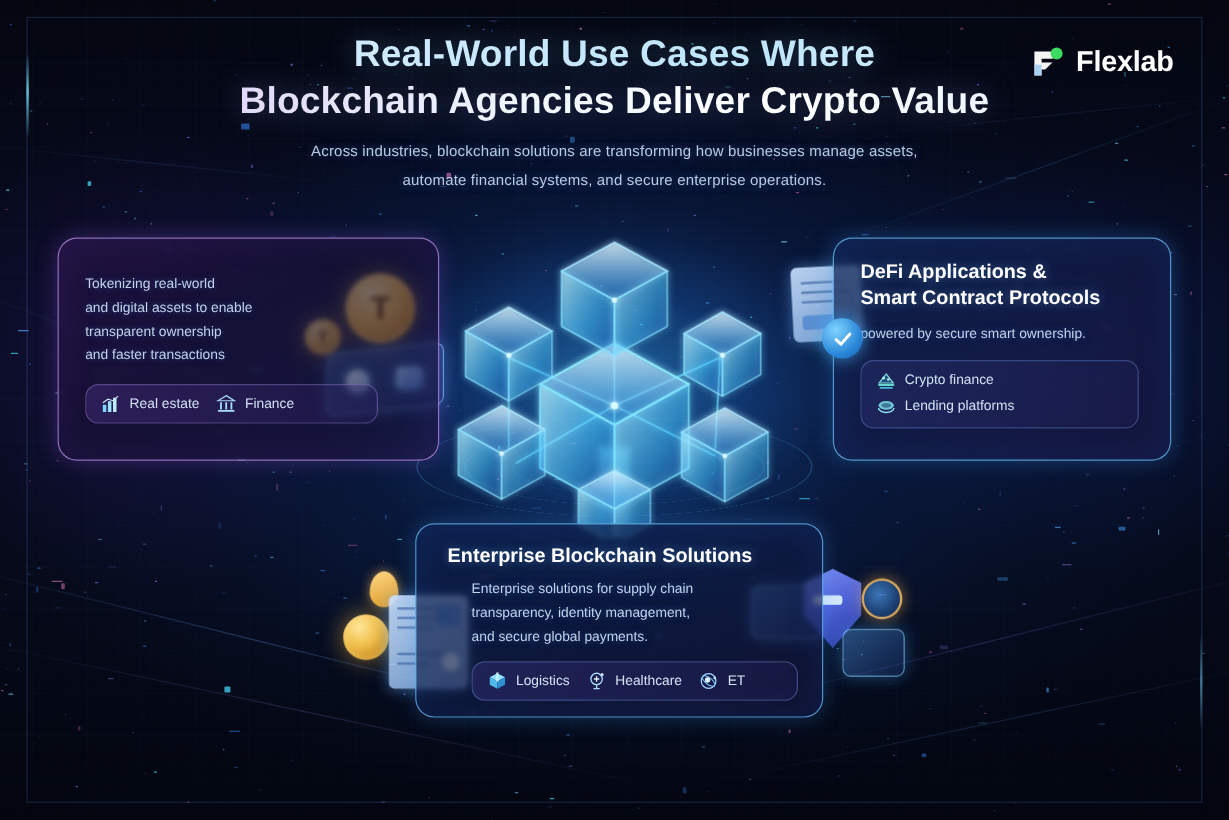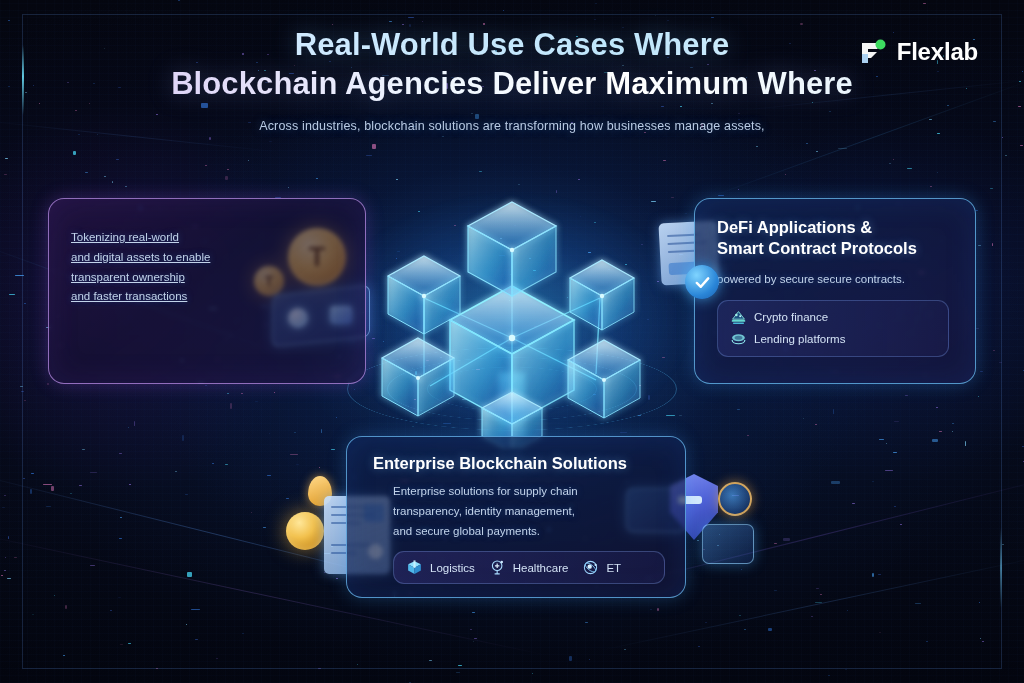--- a/index.html
+++ b/index.html
@@ -802,58 +802,80 @@
     <div class="shield" style="left:44px;top:8px;width:48px;height:66px;"></div>
     <div style="position:absolute;left:52px;top:30px;width:24px;height:8px;border-radius:3px;background:rgba(225,245,255,.92);"></div>
     <div style="position:absolute;left:92px;top:16px;width:34px;height:34px;border-radius:50%;
          border:2px solid rgba(255,190,90,.8);box-shadow:0 0 12px rgba(255,180,70,.5);
          background:radial-gradient(circle at 40% 38%, rgba(80,160,240,.7), rgba(20,50,120,.4));"></div>
     <div class="glass-panel" style="left:76px;top:58px;width:52px;height:40px;"></div>
   </div>
 
   <div class="header">
     <div class="title-l1">Real-World Use Cases Where</div>
-    <div class="title-l2">Blockchain Agencies Deliver Maximum Where</div>
+    <div class="title-l2">Blockchain Agencies Deliver Crypto Value</div>
     <div class="subtitle">
       <div>Across industries, blockchain solutions are transforming how businesses manage assets,</div>
+      <div>automate financial systems, and secure enterprise operations.</div>
     </div>
   </div>
 
   <div class="logo">
     <div class="logo-mark">
       <svg width="32" height="32" viewBox="0 0 32 32">
         <path d="M6,7 L27,7 L21,13 L12,13 L12,16 L21,16 L15,22 L12,22 L12,27 L6,27 Z" fill="#ffffff" opacity=".96"></path>
         <path d="M6,18 L12,18 L12,27 L6,27 Z" fill="#9ec9ef" opacity=".85"></path>
         <circle cx="24.5" cy="8.5" r="5" fill="#3ddc60"></circle>
       </svg>
     </div>
     <div class="logo-text">Flexlab</div>
   </div>
 
   <div class="card" id="card-token">
-    <div class="card-desc" style="width:175px;text-decoration:underline;">
+    <div class="card-desc" style="width:175px;">
       <div>Tokenizing real-world</div>
       <div>and digital assets to enable</div>
       <div>transparent ownership</div>
       <div>and faster transactions</div>
+    </div>
+    <div class="tagbar">
+      <div class="tag">
+        <svg class="ti" viewBox="0 0 20 20">
+          <rect x="2" y="11" width="3.4" height="7" fill="#7fd6ff"></rect>
+          <rect x="7" y="7.5" width="3.4" height="10.5" fill="#9ee4ff"></rect>
+          <rect x="12" y="4" width="3.4" height="14" fill="#bdeeff"></rect>
+          <path d="M2,9 L7,5.5 L12,7 L17,2.5" stroke="#cfe9ff" stroke-width="1.1" fill="none"></path>
+        </svg>
+        <span>Real estate</span>
+      </div>
+      <div class="tag">
+        <svg class="ti" viewBox="0 0 20 20">
+          <path d="M10,2 L18,7 L2,7 Z" fill="none" stroke="#a7dcff" stroke-width="1.2"></path>
+          <rect x="4" y="8.5" width="1.8" height="7" fill="#a7dcff"></rect>
+          <rect x="9.1" y="8.5" width="1.8" height="7" fill="#a7dcff"></rect>
+          <rect x="14.2" y="8.5" width="1.8" height="7" fill="#a7dcff"></rect>
+          <rect x="2" y="16" width="16" height="1.8" fill="#a7dcff"></rect>
+        </svg>
+        <span>Finance</span>
+      </div>
     </div>
   </div>
 
   <div class="card" id="card-defi">
     <div class="check-badge">
       <svg width="19" height="19" viewBox="0 0 20 20">
         <path d="M4,10.5 L8.2,14.5 L16,5.6" stroke="#ffffff" stroke-width="2.6" fill="none" stroke-linecap="round" stroke-linejoin="round"></path>
       </svg>
     </div>
     <div class="card-title">
       <div>DeFi Applications &amp;</div>
       <div>Smart Contract Protocols</div>
     </div>
     <div class="card-desc">
-      <div>powered by secure secure contracts.</div>
+      <div>powered by secure smart ownership.</div>
     </div>
     <div class="tagbar">
       <div class="tag">
         <svg class="ti" viewBox="0 0 20 20">
           <path d="M10,3 L17,12 L3,12 Z" fill="#1d4f80" stroke="#7fe0d8" stroke-width="1.1"></path>
           <rect x="2" y="13" width="16" height="2" rx="1" fill="#64d8cf"></rect>
           <rect x="3.5" y="16" width="13" height="1.6" rx=".8" fill="#49b9d8"></rect>
           <circle cx="7.5" cy="7" r="1.5" fill="#9ff0e8"></circle>
           <circle cx="12" cy="8.6" r="1.2" fill="#c8f7ff"></circle>
         </svg>

